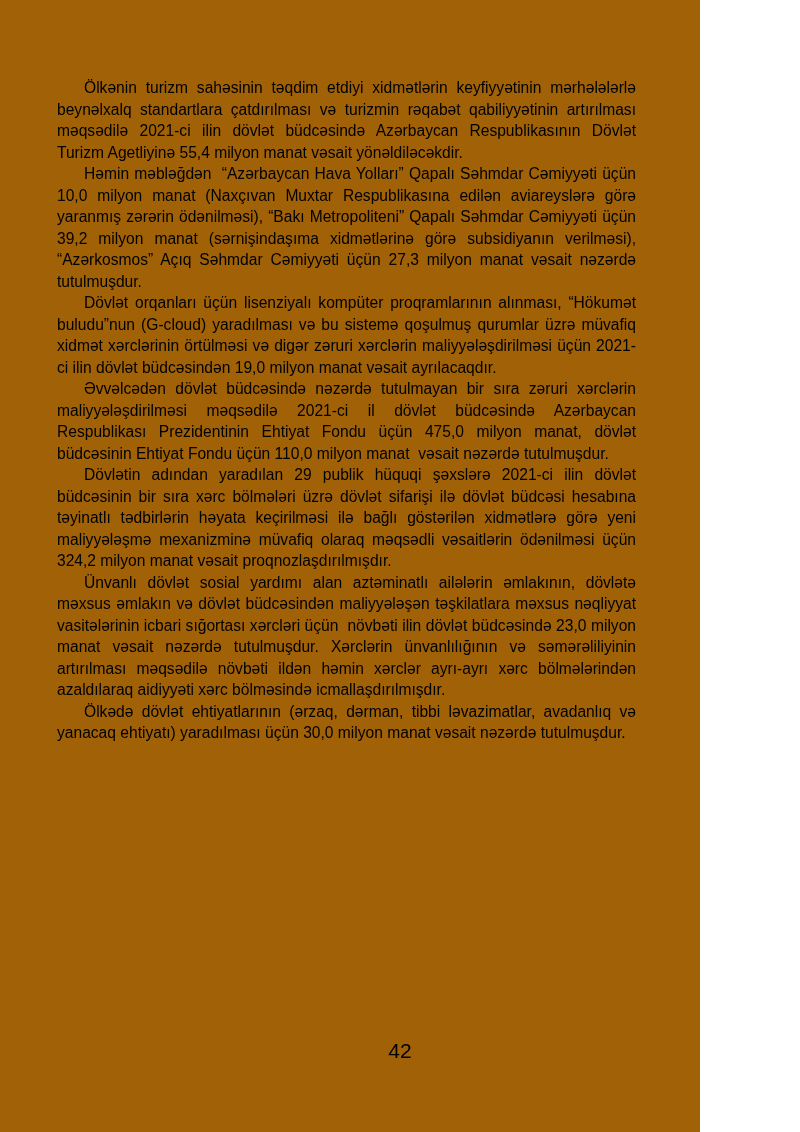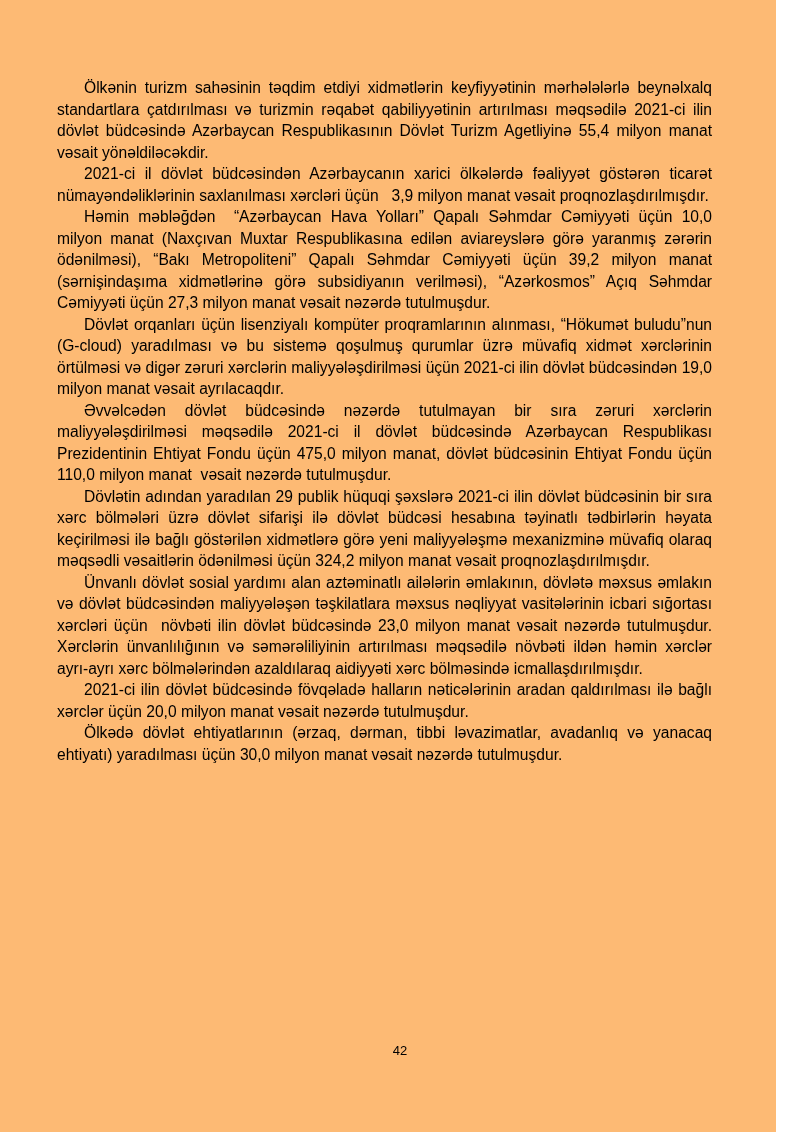--- a/index.html
+++ b/index.html
@@ -9,71 +9,69 @@
   }
   body {
     width: 800px;
     height: 1132px;
     font-family: "Liberation Sans", sans-serif;
     color: #000000;
     position: relative;
     overflow: hidden;
   }
   .page {
-    width: 776px;
+    width: 700px;
     height: 1132px;
-    background: #fdba74;
+    background: #a16207;
     box-sizing: border-box;
     padding: 77px 64px 0 57px;
   }
   .content p {
     margin: 0;
     padding: 0;
     font-size: 15.6px;
     line-height: 21.5px;
     text-align: justify;
     text-indent: 27px;
   }
   .content .b {
     font-weight: bold;
   }
   .page-footer {
     position: absolute;
     left: 0;
     width: 800px;
     top: 1042px;
     text-align: center;
-    font-size: 13px;
+    font-size: 21px;
     line-height: 18px;
   }
 </style>
 </head>
 <body>
 
 <div class="page">
   <div class="content">
 
     <p><span>Ölkənin turizm sahəsinin təqdim etdiyi xidmətlərin keyfiyyətinin mərhələlərlə beynəlxalq standartlara çatdırılması və turizmin rəqabət qabiliyyətinin artırılması məqsədilə 2021-ci ilin dövlət büdcəsində Azərbaycan Respublikasının Dövlət Turizm Agetliyinə 55,4 milyon manat vəsait yönəldiləcəkdir.</span></p>
 
-    <p><span>2021-ci il dövlət büdcəsindən Azərbaycanın xarici ölkələrdə fəaliyyət göstərən ticarət nümayəndəliklərinin saxlanılması xərcləri üçün &nbsp;&nbsp;3,9 milyon manat vəsait proqnozlaşdırılmışdır.</span></p>
 
 
     <p><span>Həmin məbləğdən &nbsp;“Azərbaycan Hava Yolları” Qapalı Səhmdar Cəmiyyəti üçün 10,0 milyon manat (Naxçıvan Muxtar Respublikasına edilən aviareyslərə görə yaranmış zərərin ödənilməsi), “Bakı Metropoliteni” Qapalı Səhmdar Cəmiyyəti üçün 39,2 milyon manat (sərnişindaşıma xidmətlərinə görə subsidiyanın verilməsi), “Azərkosmos” Açıq Səhmdar Cəmiyyəti üçün 27,3 milyon manat vəsait nəzərdə tutulmuşdur.</span></p>
 
     <p><span>Dövlət orqanları üçün lisenziyalı kompüter proqramlarının alınması, “Hökumət buludu”nun (G-cloud) yaradılması və bu sistemə qoşulmuş qurumlar üzrə müvafiq xidmət xərclərinin örtülməsi və digər zəruri xərclərin maliyyələşdirilməsi üçün 2021-ci ilin dövlət büdcəsindən 19,0 milyon manat vəsait ayrılacaqdır.</span></p>
 
 
 
     <p><span>Əvvəlcədən dövlət büdcəsində nəzərdə tutulmayan bir sıra zəruri xərclərin maliyyələşdirilməsi məqsədilə 2021-ci il dövlət büdcəsində Azərbaycan Respublikası Prezidentinin Ehtiyat Fondu üçün 475,0 milyon manat, dövlət büdcəsinin Ehtiyat Fondu üçün 110,0 milyon manat &nbsp;vəsait nəzərdə tutulmuşdur.</span></p>
 
     <p><span>Dövlətin adından yaradılan 29 publik hüquqi şəxslərə 2021-ci ilin dövlət büdcəsinin bir sıra xərc bölmələri üzrə dövlət sifarişi ilə dövlət büdcəsi hesabına təyinatlı tədbirlərin həyata keçirilməsi ilə bağlı göstərilən xidmətlərə görə yeni maliyyələşmə mexanizminə müvafiq olaraq məqsədli vəsaitlərin ödənilməsi üçün 324,2 milyon manat vəsait proqnozlaşdırılmışdır.</span></p>
 
     <p><span>Ünvanlı dövlət sosial yardımı alan aztəminatlı ailələrin əmlakının, dövlətə məxsus əmlakın və dövlət büdcəsindən maliyyələşən təşkilatlara məxsus nəqliyyat vasitələrinin icbari sığortası xərcləri üçün &nbsp;növbəti ilin dövlət büdcəsində 23,0 milyon manat vəsait nəzərdə tutulmuşdur. Xərclərin ünvanlılığının və səmərəliliyinin artırılması məqsədilə növbəti ildən həmin xərclər ayrı-ayrı xərc bölmələrindən azaldılaraq aidiyyəti xərc bölməsində icmallaşdırılmışdır.</span></p>
 
-    <p><span>2021-ci ilin dövlət büdcəsində fövqəladə halların nəticələrinin aradan qaldırılması ilə bağlı xərclər üçün 20,0 milyon manat vəsait nəzərdə tutulmuşdur.</span></p>
 
     <p><span>Ölkədə dövlət ehtiyatlarının (ərzaq, dərman, tibbi ləvazimatlar, avadanlıq və yanacaq ehtiyatı) yaradılması üçün 30,0 milyon manat vəsait nəzərdə tutulmuşdur.</span></p>
 
 
   </div>
 
   <div class="page-footer">42</div>
 </div>
 
 </body></html>

